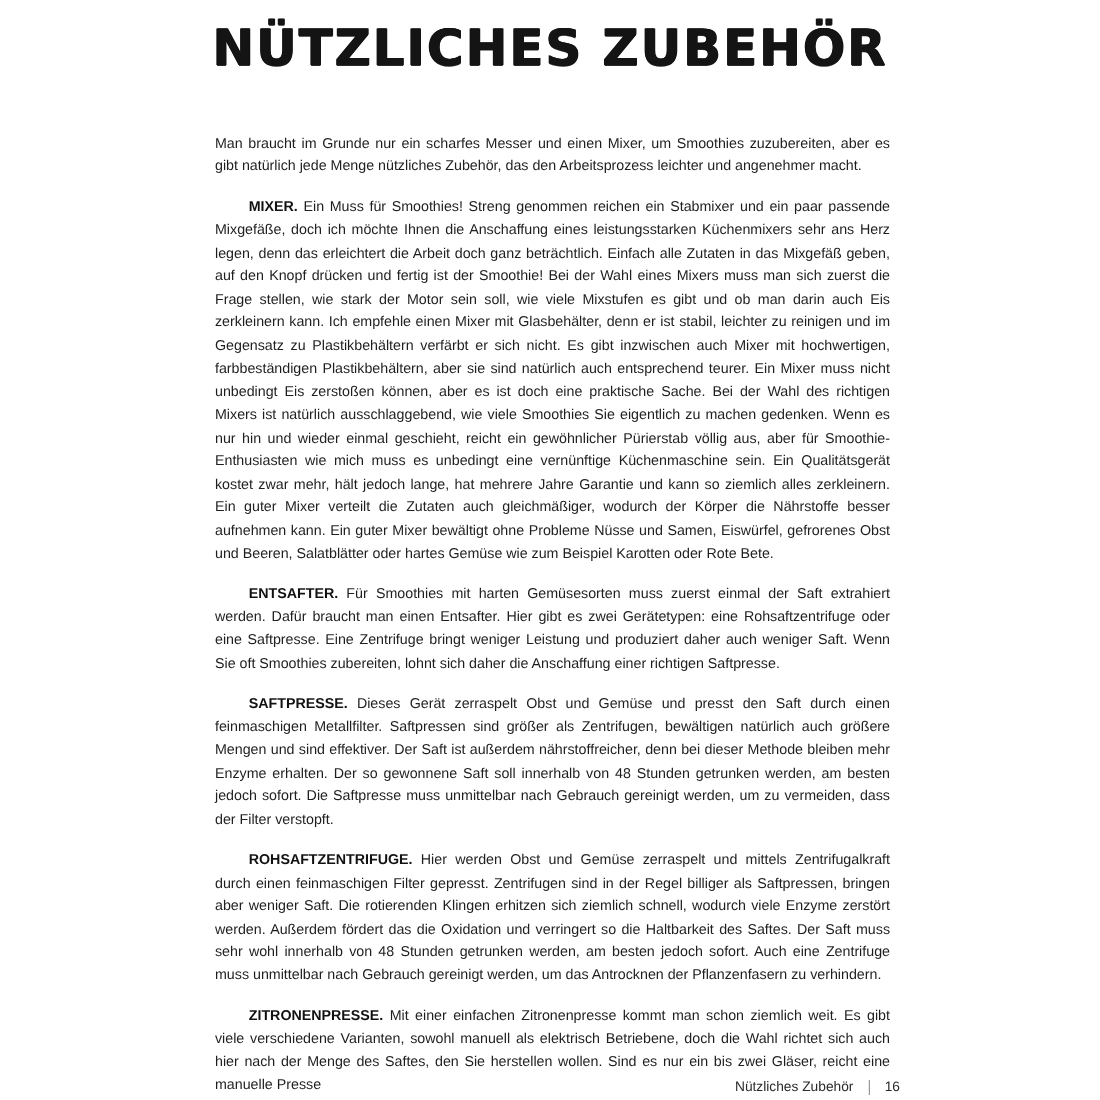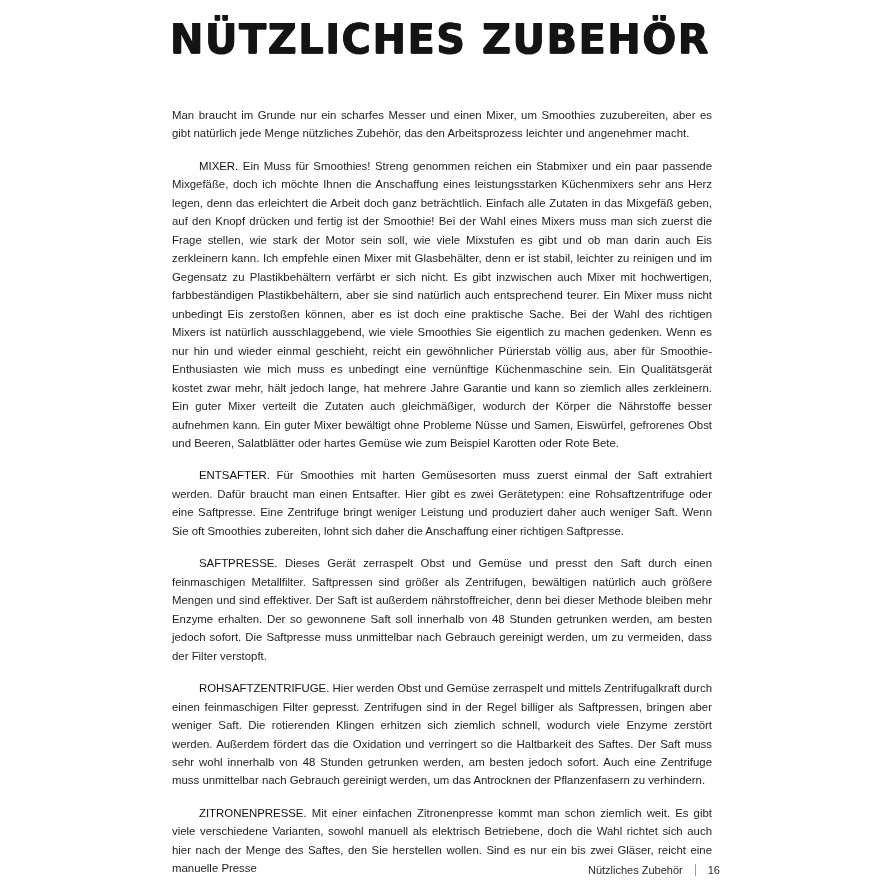--- a/index.html
+++ b/index.html
@@ -48,21 +48,21 @@
     margin: 0 0 14px 0;
     font-size: 11.4px;
     line-height: 1.62;
     text-align: justify;
     color: #1e1e1e;
     hyphens: auto;
   }
   p:last-child { margin-bottom: 0; }
   .lead { }
   .term {
-    font-weight: 400;
+    font-weight: 700;
     color: #111111;
     padding-left: 27px;
   }
   .footer {
     position: absolute;
     left: 172px;
     right: 160px;
     bottom: 22px;
     display: flex;
     justify-content: flex-end;

